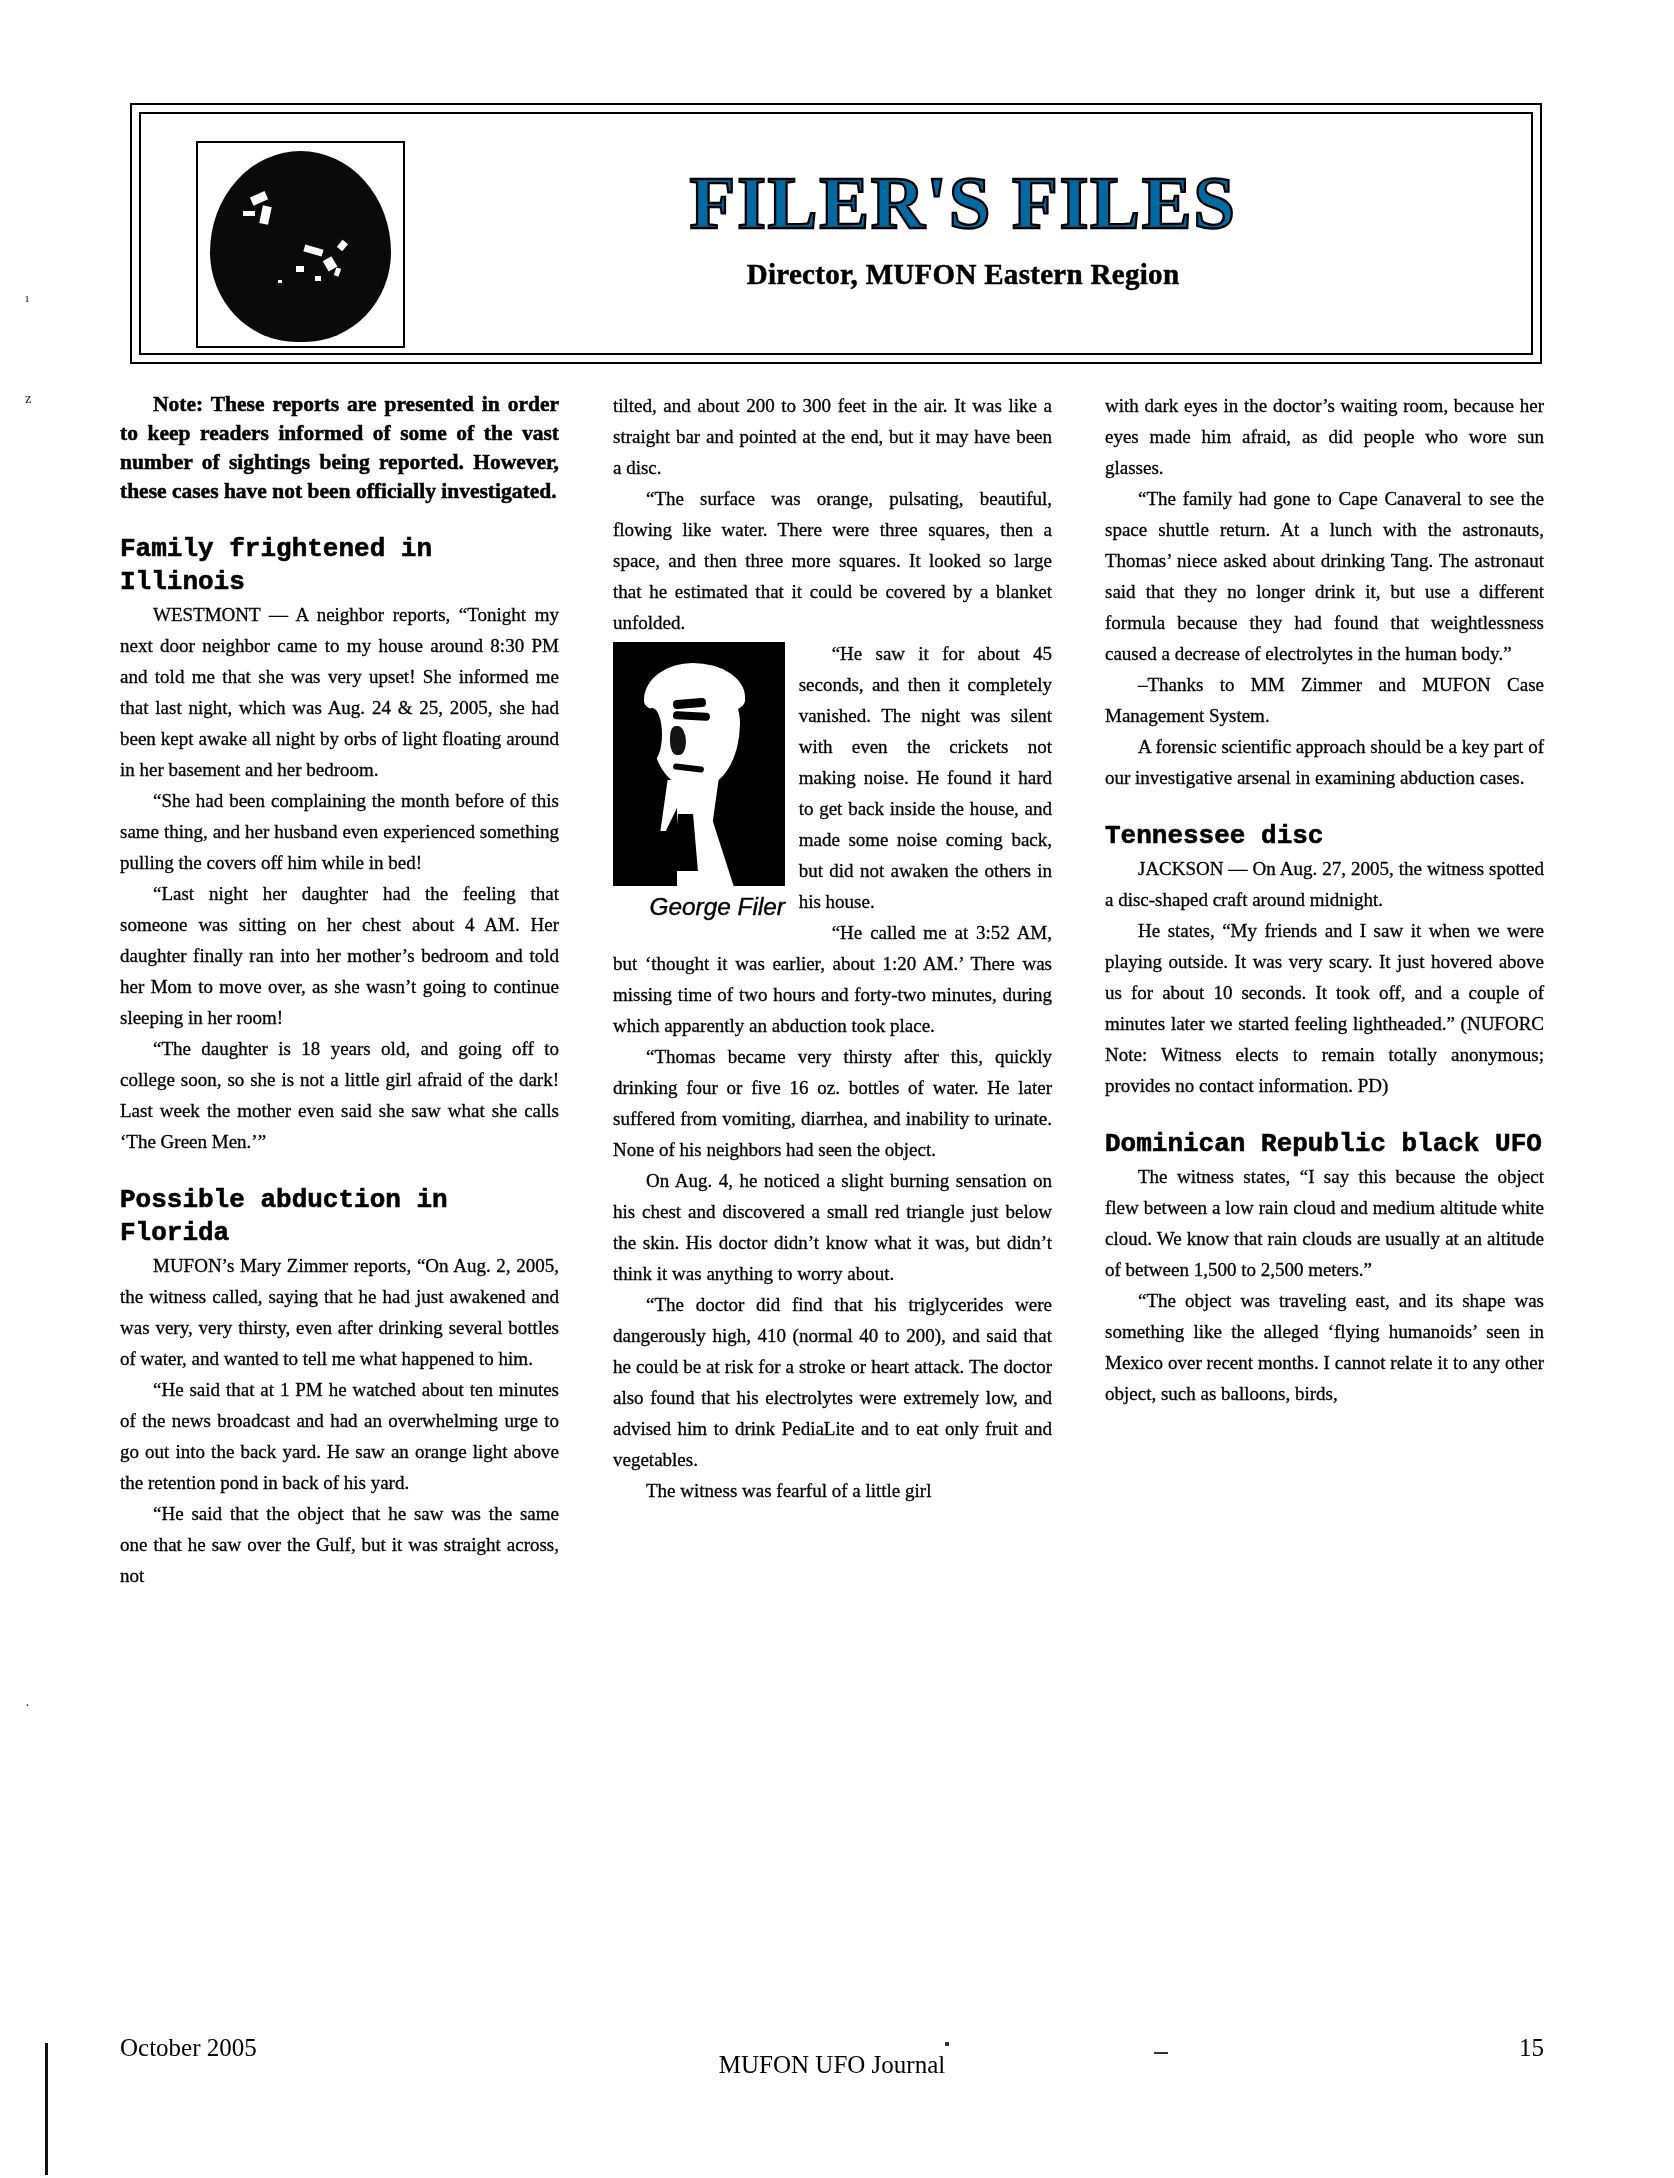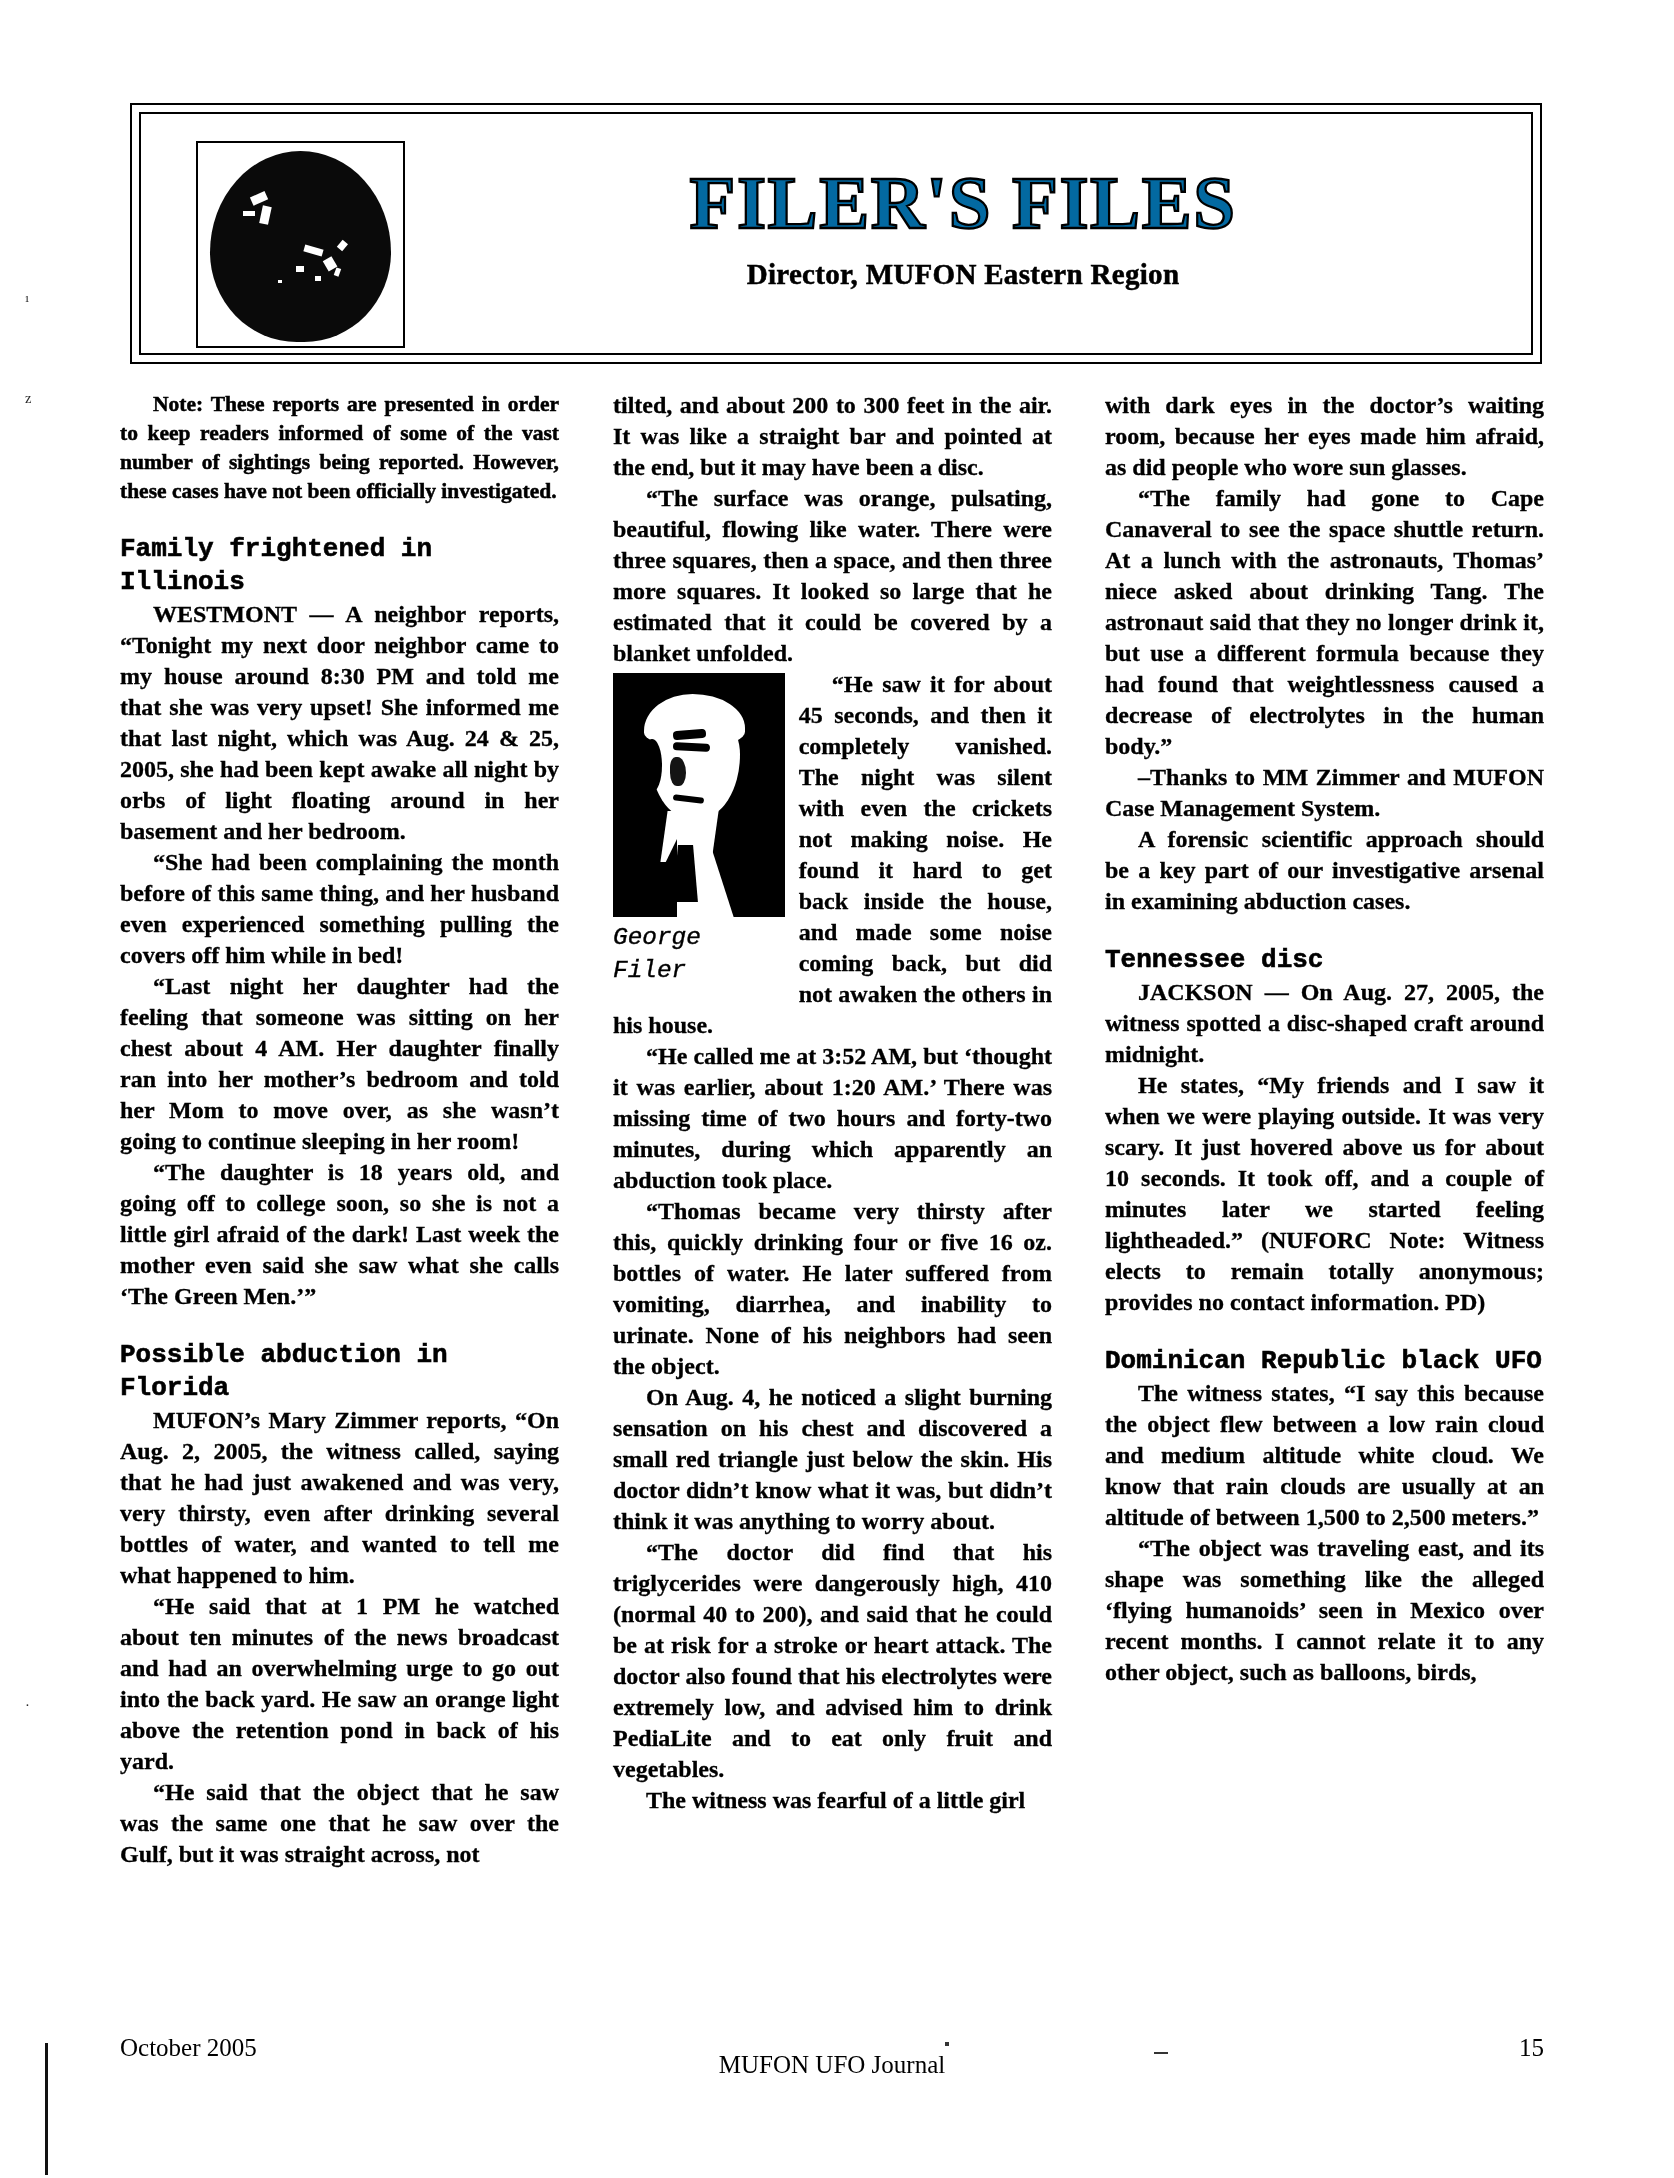--- a/index.html
+++ b/index.html
@@ -133,27 +133,26 @@
     width: 439px;
     height: 1619px;
   }
   .col-1 { left: 0px; }
   .col-2 { left: 493px; }
   .col-3 { left: 985px; }
 
   p {
     margin: 0;
     font-family: "Liberation Serif", "DejaVu Serif", serif;
-    font-size: 24px;
+    font-size: 19px;
     line-height: 31px;
     text-align: justify;
     text-indent: 33px;
     -webkit-text-stroke: 0.3px #000;
     hyphens: manual;
-    font-weight: bold;
   }
   p.noindent { text-indent: 0; }
 
   .note {
     font-family: "Liberation Serif", "DejaVu Serif", serif;
     font-weight: bold;
     font-size: 21.5px;
     line-height: 29px;
     text-align: justify;
     text-indent: 33px;
@@ -260,22 +259,22 @@
   }
   .lapel-l {
     position: absolute;
     left: 25px; top: 166px;
     width: 39px; height: 80px;
     background: #000;
     clip-path: polygon(100% 0%, 100% 100%, 0% 100%);
   }
   .figure-cap {
     width: 172px;
-    text-align: left;
-    font-family: Liberation Mono, monospace;
+    text-align: right;
+    font-family: Liberation Sans, sans-serif;
     font-style: italic;
     font-size: 24.4px;
     line-height: 33px;
     padding-top: 3.9px;
     -webkit-text-stroke: 0.4px #000;
   }
 
   
   .footer {
     position: absolute;

